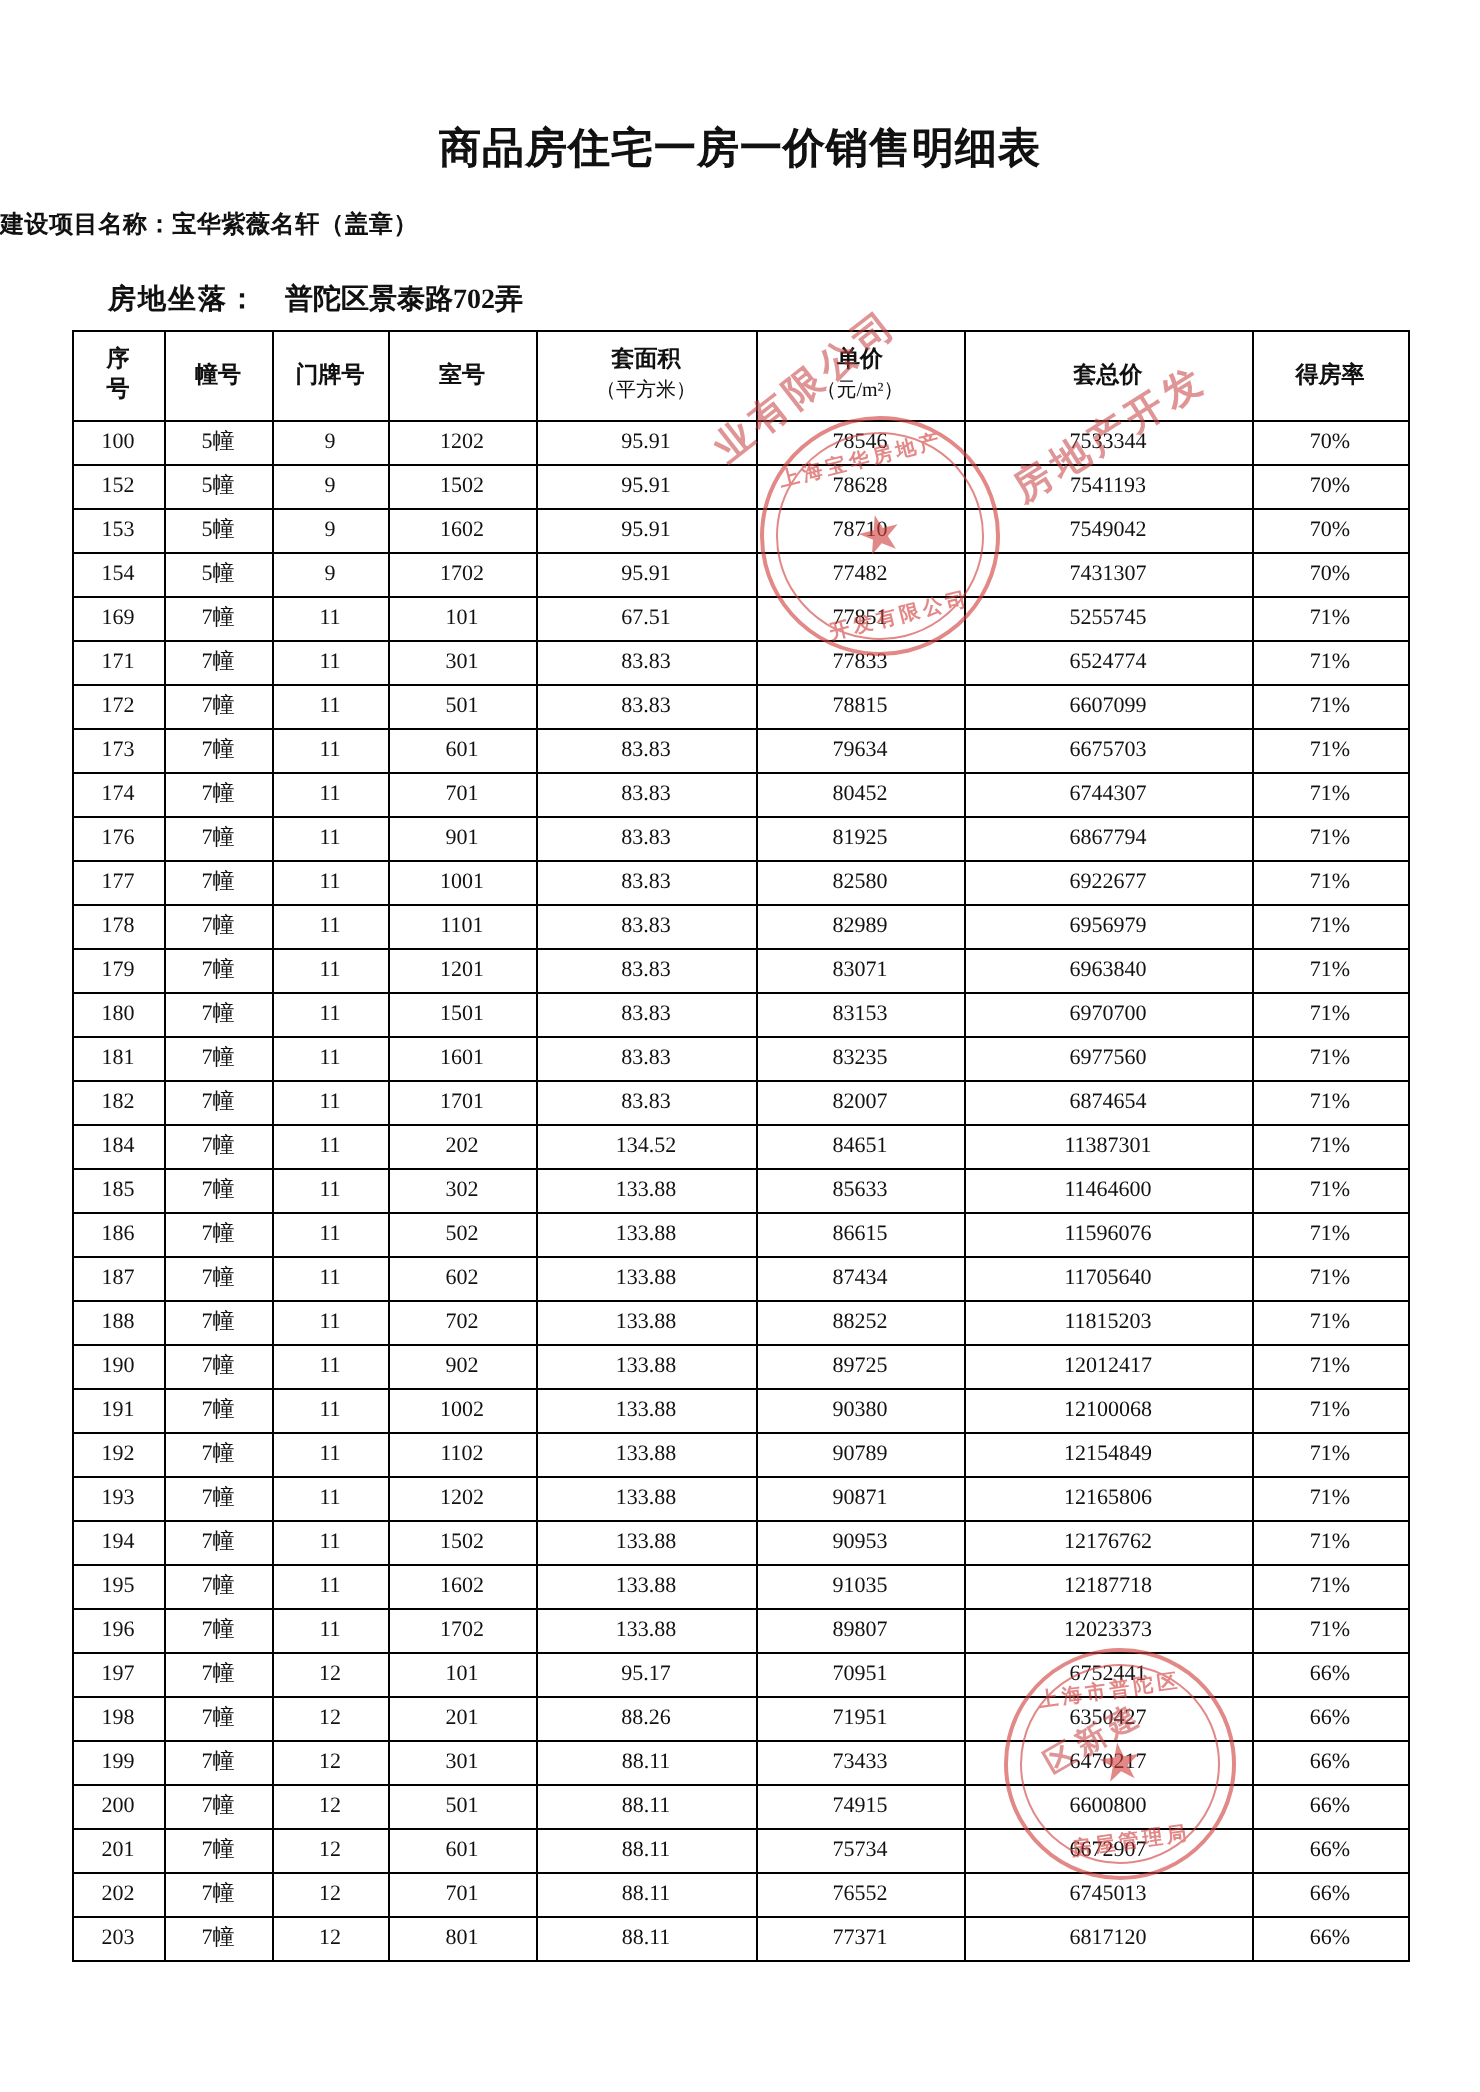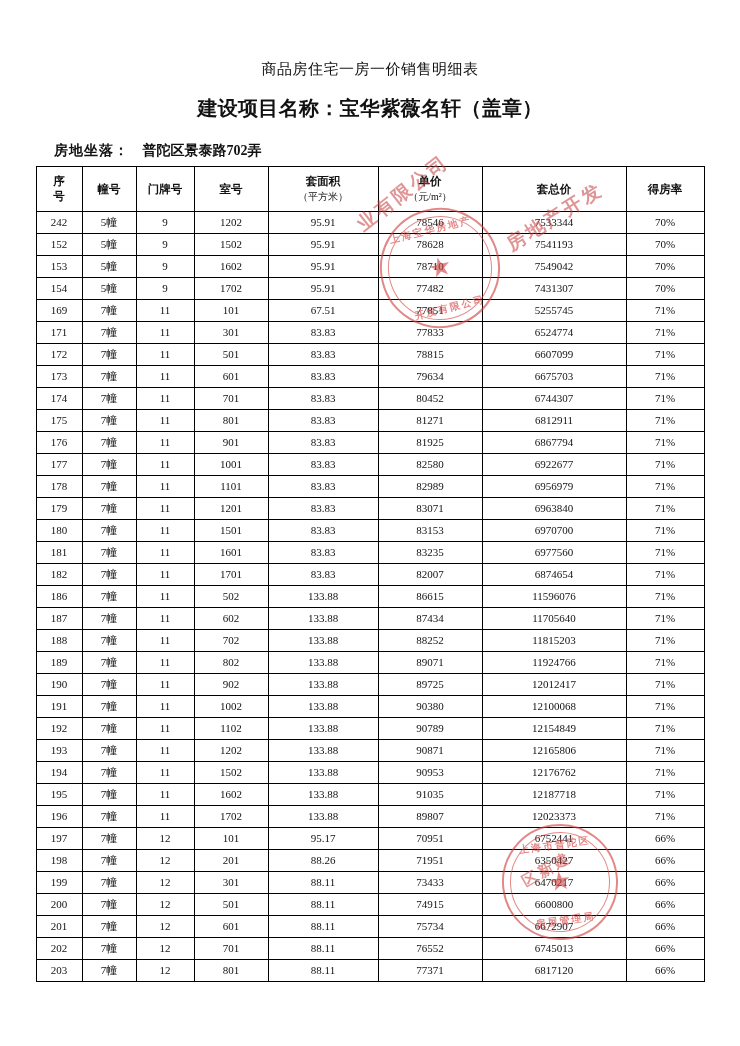--- a/index.html
+++ b/index.html
@@ -17,28 +17,28 @@
   }
   .page {
     position: relative;
     width: 740px;
     height: 1046px;
     box-sizing: border-box;
     padding: 0;
   }
   .doc-title {
     text-align: center;
-    font-size: 15px;
-    font-weight: normal;
+    font-size: 21px;
+    font-weight: bold;
     letter-spacing: 0.5px;
     margin: 60px 0 0 0;
   }
   .doc-subtitle {
-    text-align: center;
-    font-size: 20px;
+    text-align: left;
+    font-size: 12px;
     font-weight: bold;
     margin: 16px 0 0 0;
     letter-spacing: 0.3px;
   }
   .addr-line {
     margin: 20px 0 6px 38px;
     font-size: 14px;
     font-weight: bold;
   }
   .addr-label {
@@ -224,21 +224,21 @@
         <th class="th-2line">
           <span>单价</span>
           <span class="th-small">（元/m²）</span>
         </th>
         <th>套总价</th>
         <th>得房率</th>
       </tr>
     </thead>
     <tbody id="table-body">
         <tr>
-          <td>242</td>
+          <td>100</td>
           <td>5幢</td>
           <td>9</td>
           <td>1202</td>
           <td>95.91</td>
           <td>78546</td>
           <td>7533344</td>
           <td>70%</td>
         </tr>
         <tr>
           <td>152</td>
@@ -314,30 +314,20 @@
           <td>174</td>
           <td>7幢</td>
           <td>11</td>
           <td>701</td>
           <td>83.83</td>
           <td>80452</td>
           <td>6744307</td>
           <td>71%</td>
         </tr>
         <tr>
-          <td>175</td>
-          <td>7幢</td>
-          <td>11</td>
-          <td>801</td>
-          <td>83.83</td>
-          <td>81271</td>
-          <td>6812911</td>
-          <td>71%</td>
-        </tr>
-        <tr>
           <td>176</td>
           <td>7幢</td>
           <td>11</td>
           <td>901</td>
           <td>83.83</td>
           <td>81925</td>
           <td>6867794</td>
           <td>71%</td>
         </tr>
         <tr>
@@ -394,20 +384,40 @@
           <td>182</td>
           <td>7幢</td>
           <td>11</td>
           <td>1701</td>
           <td>83.83</td>
           <td>82007</td>
           <td>6874654</td>
           <td>71%</td>
         </tr>
         <tr>
+          <td>184</td>
+          <td>7幢</td>
+          <td>11</td>
+          <td>202</td>
+          <td>134.52</td>
+          <td>84651</td>
+          <td>11387301</td>
+          <td>71%</td>
+        </tr>
+        <tr>
+          <td>185</td>
+          <td>7幢</td>
+          <td>11</td>
+          <td>302</td>
+          <td>133.88</td>
+          <td>85633</td>
+          <td>11464600</td>
+          <td>71%</td>
+        </tr>
+        <tr>
           <td>186</td>
           <td>7幢</td>
           <td>11</td>
           <td>502</td>
           <td>133.88</td>
           <td>86615</td>
           <td>11596076</td>
           <td>71%</td>
         </tr>
         <tr>
@@ -421,30 +431,20 @@
           <td>71%</td>
         </tr>
         <tr>
           <td>188</td>
           <td>7幢</td>
           <td>11</td>
           <td>702</td>
           <td>133.88</td>
           <td>88252</td>
           <td>11815203</td>
-          <td>71%</td>
-        </tr>
-        <tr>
-          <td>189</td>
-          <td>7幢</td>
-          <td>11</td>
-          <td>802</td>
-          <td>133.88</td>
-          <td>89071</td>
-          <td>11924766</td>
           <td>71%</td>
         </tr>
         <tr>
           <td>190</td>
           <td>7幢</td>
           <td>11</td>
           <td>902</td>
           <td>133.88</td>
           <td>89725</td>
           <td>12012417</td>

